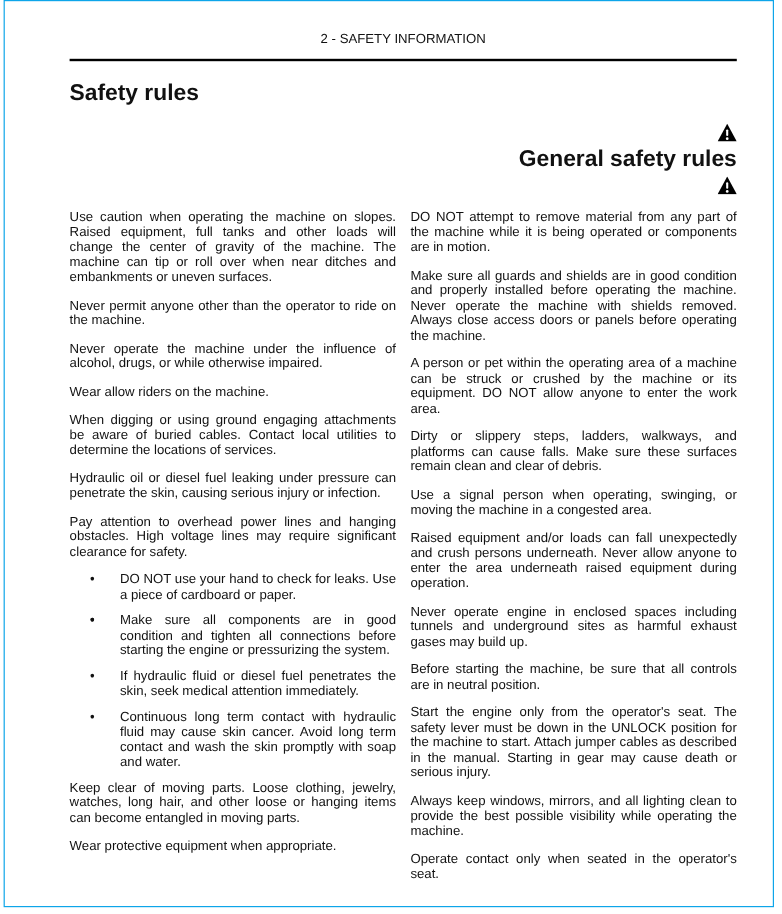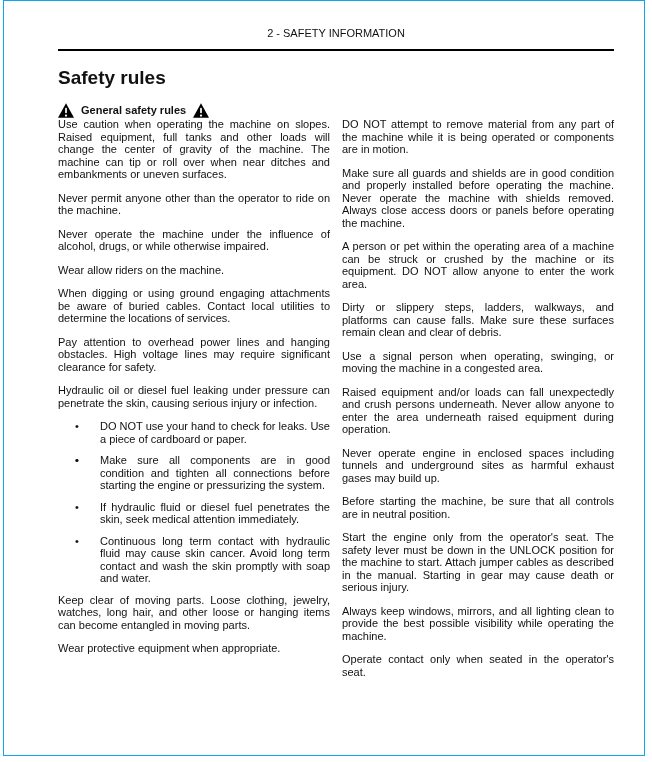--- a/index.html
+++ b/index.html
@@ -39,31 +39,32 @@
   }
   .doc-title {
     margin-top: 16px;
     font-size: 19px;
     font-weight: 700;
     line-height: 22px;
   }
   .section-heading {
     margin-top: 14px;
     display: flex;
-    align-items: flex-start;
+    align-items: flex-end;
     gap: 7px;
-    font-size: 11px;
+    font-size: 19px;
     font-weight: bold;
     line-height: 15px;
+    flex-direction: column;
   }
   .warn-icon { display: inline-flex; }
   .columns {
     display: flex;
     gap: 12px;
-    margin-top: 0;
+    margin-top: 13px;
     justify-content: center;
   }
   .col { width: 272px; }
   .col p {
     margin: 0 0 11px 0;
     font-size: 11px;
     line-height: 12.5px;
     text-align: justify;
     hyphens: manual;
   }
@@ -114,22 +115,22 @@
     </div>
 
     <div class="columns">
 
       <div class="col">
         <p>Use caution when operating the machine on slopes. Raised equipment, full tanks and other loads will change the center of gravity of the machine. The machine can tip or roll over when near ditches and embankments or uneven surfaces.</p>
         <p>Never permit anyone other than the operator to ride on the machine.</p>
         <p>Never operate the machine under the influence of alcohol, drugs, or while otherwise impaired.</p>
         <p>Wear allow riders on the machine.</p>
         <p>When digging or using ground engaging attachments be aware of buried cables. Contact local utilities to determine the locations of services.</p>
+        <p>Hydraulic oil or diesel fuel leaking under pressure can penetrate the skin, causing serious injury or infection.</p>
         <p>Pay attention to overhead power lines and hanging obstacles. High voltage lines may require significant clearance for safety.</p>
-        <p>Hydraulic oil or diesel fuel leaking under pressure can penetrate the skin, causing serious injury or infection.</p>
 
         <div class="bullet-list">
           <div class="bullet-item">
             <span class="bullet-dot">•</span>
             <span>DO NOT use your hand to check for leaks. Use a piece of cardboard or paper.</span>
           </div>
           <div class="bullet-item">
             <span class="bullet-dot">•</span>
           </div>
           <div class="bullet-item">

